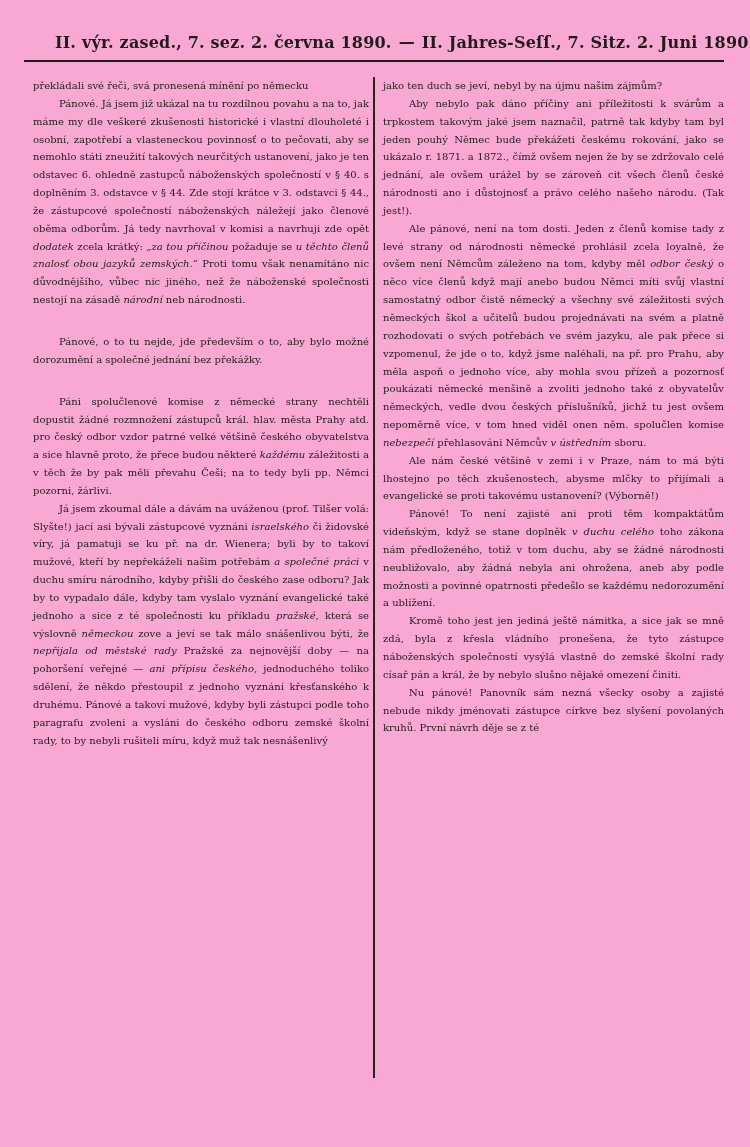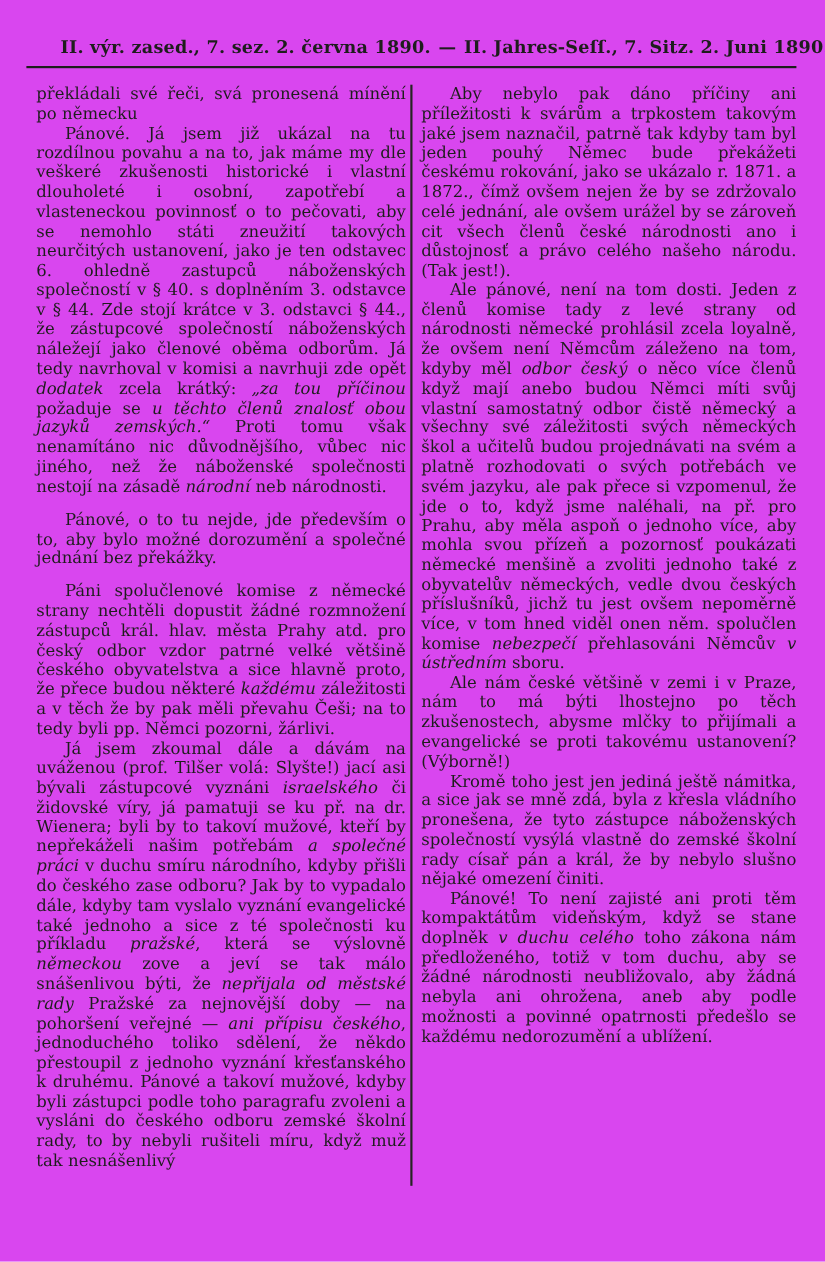--- a/index.html
+++ b/index.html
@@ -1,19 +1,19 @@
 <!DOCTYPE html>
 <html><head>
 <meta charset="utf-8">
 <style>
   html,body { margin:0; padding:0; background:#ffffff; }
   .page {
     position:relative;
     width:750px; height:1147px;
-    background:#d946ef;
+    background:#f9a8d4;
     font-family:"DejaVu Serif", serif;
     color:#1e1d1c;
     overflow:hidden;
   }
   
   .header-row {
     position:absolute; top:33px; left:38px; right:27px;
     display:flex; align-items:baseline;
     font-weight:700; font-size:16px; letter-spacing:0.2px;
     white-space:nowrap;
@@ -24,32 +24,32 @@
     position:absolute; top:60px; left:24px; width:700px; height:2px;
     background:#1d1c1b;
   }
   
   .columns {
     position:absolute; top:77px; left:33px; width:691px; height:1004px;
     display:flex;
   }
   .col {
     text-align:justify;
-    font-size:15px; line-height:17.85px;
+    font-size:10px; line-height:17.85px;
   }
   .col-left { width:336px; }
   .col-right { width:341px; }
   .col-divider {
     width:2px; height:1001px;
     margin-left:4px; margin-right:8px;
     background:#262524;
   }
   .col p { margin:0; }
   .col p.indent { text-indent:26px; }
-  .col p.sb { margin-top:12px; }
+  .col p.sb { margin-top:24px; }
   .col i { }
 </style>
 </head>
 <body>
 
 <div class="page">
 
   <div class="header-row">
     <span class="h-czech">II. výr. zased., 7. sez. 2. června 1890.</span>
     <span class="h-sep">—</span>
@@ -62,21 +62,23 @@
   <div class="columns">
     <div class="col col-left" id="left-col">
         <p class=""><span>překládali své řeči, svá pronesená mínění po německu</span></p>
         <p class="indent"><span>Pánové. Já jsem již ukázal na tu rozdílnou povahu a na to, jak máme my dle veškeré zkušenosti historické i vlastní dlouholeté i osobní, zapotřebí a vlasteneckou povinnosť o to pečovati, aby se nemohlo státi zneužití takových neurčitých ustanovení, jako je ten odstavec 6. ohledně zastupců náboženských společností v § 40. s doplněním 3. odstavce v § 44. Zde stojí krátce v 3. odstavci § 44., že zástupcové společností náboženských náležejí jako členové oběma odborům. Já tedy navrhoval v komisi a navrhuji zde opět </span><i>dodatek</i><span> zcela krátký: </span><i>„za tou příčinou</i><span> požaduje se </span><i>u těchto členů znalosť obou jazyků zemských.“</i><span> Proti tomu však nenamítáno nic důvodnějšího, vůbec nic jiného, než že náboženské společnosti nestojí na zásadě </span><i>národní</i><span> neb národnosti.</span></p>
         <p class="indent sb"><span>Pánové, o to tu nejde, jde především o to, aby bylo možné dorozumění a společné jednání bez překážky.</span></p>
         <p class="indent sb"><span>Páni spolučlenové komise z německé strany nechtěli dopustit žádné rozmnožení zástupců král. hlav. města Prahy atd. pro český odbor vzdor patrné velké většině českého obyvatelstva a sice hlavně proto, že přece budou některé </span><i>každému</i><span> záležitosti a v těch že by pak měli převahu Češi; na to tedy byli pp. Němci pozorni, žárlivi.</span></p>
         <p class="indent"><span>Já jsem zkoumal dále a dávám na uváženou (prof. Tilšer volá: Slyšte!) jací asi bývali zástupcové vyznáni </span><i>israelského</i><span> či židovské víry, já pamatuji se ku př. na dr. Wienera; byli by to takoví mužové, kteří by nepřekáželi našim potřebám </span><i>a společné práci</i><span> v duchu smíru národního, kdyby přišli do českého zase odboru? Jak by to vypadalo dále, kdyby tam vyslalo vyznání evangelické také jednoho a sice z té společnosti ku příkladu </span><i>pražské</i><span>, která se výslovně </span><i>německou</i><span> zove a jeví se tak málo snášenlivou býti, že </span><i>nepřijala od městské rady</i><span> Pražské za nejnovější doby — na pohoršení veřejné — </span><i>ani přípisu českého</i><span>, jednoduchého toliko sdělení, že někdo přestoupil z jednoho vyznání křesťanského k druhému. Pánové a takoví mužové, kdyby byli zástupci podle toho paragrafu zvoleni a vysláni do českého odboru zemské školní rady, to by nebyli rušiteli míru, když muž tak nesnášenlivý</span></p>
       </div>
     <div class="col-divider"></div>
     <div class="col col-right" id="right-col">
+        <p class=""><span>jako ten duch se jeví, nebyl by na újmu našim zájmům?</span></p>
         <p class="indent"><span>Aby nebylo pak dáno příčiny ani příležitosti k svárům a trpkostem takovým jaké jsem naznačil, patrně tak kdyby tam byl jeden pouhý Němec bude překážeti českému rokování, jako se ukázalo r. 1871. a 1872., čímž ovšem nejen že by se zdržovalo celé jednání, ale ovšem urážel by se zároveň cit všech členů české národnosti ano i důstojnosť a právo celého našeho národu. (Tak jest!).</span></p>
         <p class="indent"><span>Ale pánové, není na tom dosti. Jeden z členů komise tady z levé strany od národnosti německé prohlásil zcela loyalně, že ovšem není Němcům záleženo na tom, kdyby měl </span><i>odbor český</i><span> o něco více členů když mají anebo budou Němci míti svůj vlastní samostatný odbor čistě německý a všechny své záležitosti svých německých škol a učitelů budou projednávati na svém a platně rozhodovati o svých potřebách ve svém jazyku, ale pak přece si vzpomenul, že jde o to, když jsme naléhali, na př. pro Prahu, aby měla aspoň o jednoho více, aby mohla svou přízeň a pozornosť poukázati německé menšině a zvoliti jednoho také z obyvatelův německých, vedle dvou českých příslušníků, jichž tu jest ovšem nepoměrně více, v tom hned viděl onen něm. spolučlen komise </span><i>nebezpečí</i><span> přehlasováni Němcův </span><i>v ústředním</i><span> sboru.</span></p>
         <p class="indent"><span>Ale nám české většině v zemi i v Praze, nám to má býti lhostejno po těch zkušenostech, abysme mlčky to přijímali a evangelické se proti takovému ustanovení? (Výborně!)</span></p>
+        <p class="indent"><span>Pánové! To není zajisté ani proti těm kompaktátům videňským, když se stane doplněk </span><i>v duchu celého</i><span> toho zákona nám předloženého, totiž v tom duchu, aby se žádné národnosti neubližovalo, aby žádná nebyla ani ohrožena, aneb aby podle možnosti a povinné opatrnosti předešlo se každému nedorozumění a ublížení.</span></p>
         <p class="indent"><span>Kromě toho jest jen jediná ještě námitka, a sice jak se mně zdá, byla z křesla vládního pronešena, že tyto zástupce náboženských společností vysýlá vlastně do zemské školní rady císař pán a král, že by nebylo slušno nějaké omezení činiti.</span></p>
-        <p class="indent"><span>Pánové! To není zajisté ani proti těm kompaktátům videňským, když se stane doplněk </span><i>v duchu celého</i><span> toho zákona nám předloženého, totiž v tom duchu, aby se žádné národnosti neubližovalo, aby žádná nebyla ani ohrožena, aneb aby podle možnosti a povinné opatrnosti předešlo se každému nedorozumění a ublížení.</span></p>
+        <p class="indent"><span>Nu pánové! Panovník sám nezná všecky osoby a zajisté nebude nikdy jménovati zástupce církve bez slyšení povolaných kruhů. První návrh děje se z té</span></p>
       </div>
   </div>
 
 </div>
 
 </body></html>

